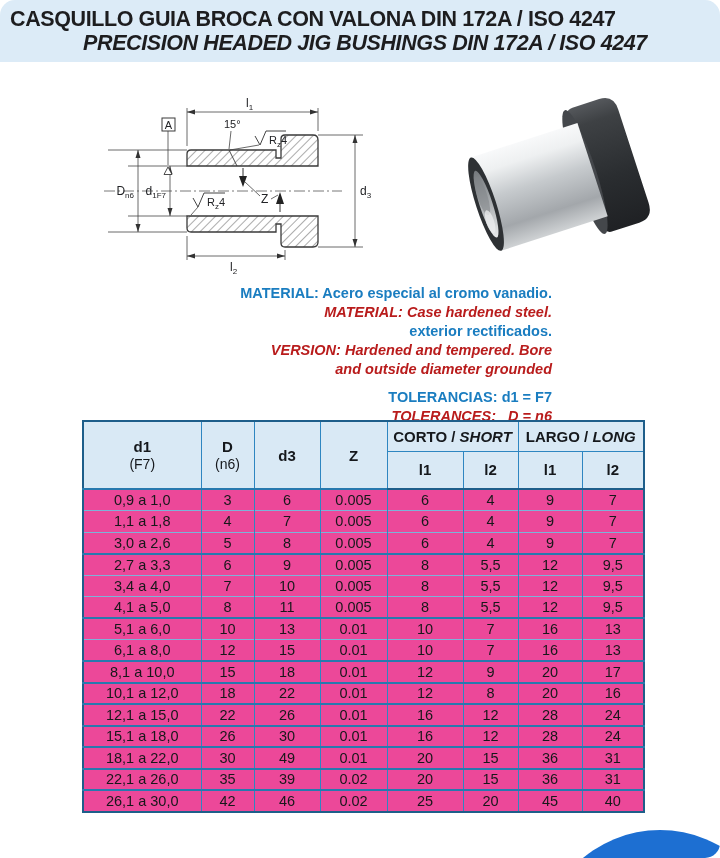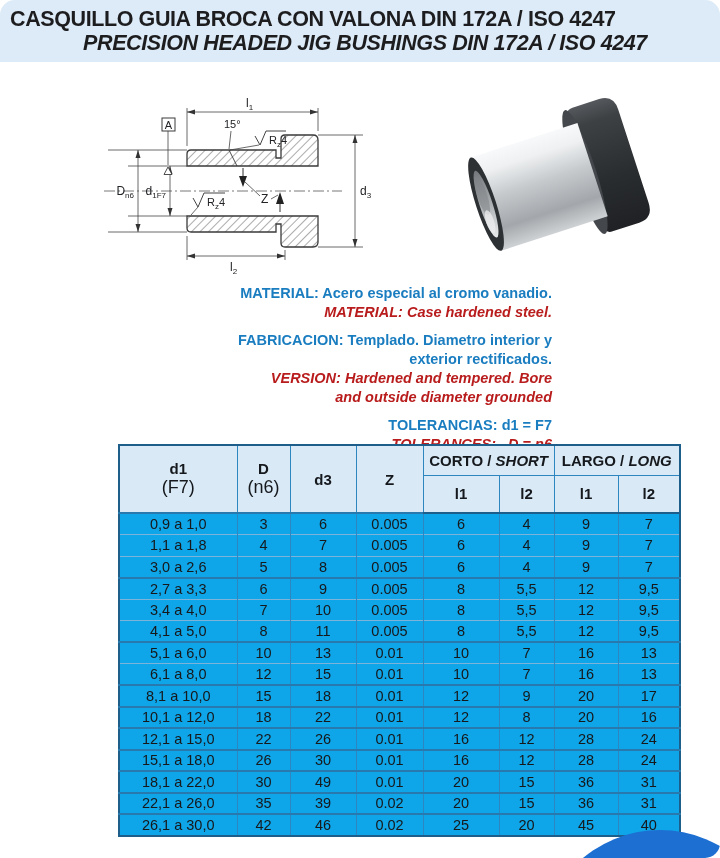--- a/index.html
+++ b/index.html
@@ -28,33 +28,32 @@
   .dimtxt .ts { font-size:8px; }
   .smalltxt { font-size:11px; }
   
   .info-block { position:absolute; left:222px; top:284px; width:330px;text-align:right; }
   .info-line { font-size:14.5px; line-height:19px; white-space:pre-wrap; }
   .info-es { color:#1a7dc0; font-weight:bold; }
   .info-en { color:#b91c1c; font-weight:bold; font-style:italic; }
   .gap-top { margin-top:9px; }
   
   .spec-table {
-    position:absolute; left:82px; top:444px; width:561px;
-    border-collapse:collapse; table-layout:fixed; background:#0ea5e9;
+    position:absolute; left:82px; top:420px; width:561px;
+    border-collapse:collapse; table-layout:fixed; background:#ec4899;
     border:2.4px solid #1e5e8a;
-    margin-left:36px;
   }
   .spec-table th {
     background:#d9e9f5; border:1.6px solid #2e86c1; color:#15181c;
     font-size:15px; font-weight:bold; text-align:center; padding:0;
   }
   .spec-table thead tr.h1 { height:30px; }
   .spec-table thead tr.h2 { height:38px; }
   .spec-table thead tr.h2 th { border-bottom:2.2px solid #1e5e8a; }
-  .th-sub { font-weight:normal; font-size:18px; }
+  .th-sub { font-weight:normal; font-size:14px; }
   .th-it  { font-style:italic; }
   .spec-table td {
     border-left:1.6px solid #2e86c1; border-right:1.6px solid #2e86c1;
     text-align:center; font-size:14.5px; color:#17181a; padding:0;
   }
   .spec-table tbody tr { height:21.5px; }
   .spec-table tbody tr.group-start td { border-top:2.2px solid #2779ae; }
   .spec-table tbody tr:not(.group-start) td { border-top:1.2px solid #7db3d9; }
   
   .corner-circle {
@@ -200,21 +199,20 @@
         <ellipse cx="48" cy="95" rx="6.5" ry="35" fill="url(#boreGrad)"></ellipse>
         <ellipse cx="47" cy="86" rx="5" ry="20" fill="#7f8386" opacity="0.55"></ellipse>
         <ellipse cx="46.5" cy="113" rx="4" ry="12" fill="#eceeef" opacity="0.75"></ellipse>
       </g>
     </svg>
   </div>
 
   <div class="info-block">
     <div class="info-line info-es">MATERIAL: Acero especial al cromo vanadio.</div>
     <div class="info-line info-en">MATERIAL: Case hardened steel.</div>
-    <div class="info-line info-es gap-top">FABRICACION: Templado. Diametro interior y</div>
     <div class="info-line info-es">exterior rectificados.</div>
     <div class="info-line info-en">VERSION: Hardened and tempered. Bore</div>
     <div class="info-line info-en">and outside diameter grounded</div>
     <div class="info-line info-es gap-top">TOLERANCIAS: d1 = F7</div>
     <div class="info-line info-en">TOLERANCES:   D = n6</div>
   </div>
 
   <table class="spec-table">
     <colgroup>
       <col style="width:118px">

